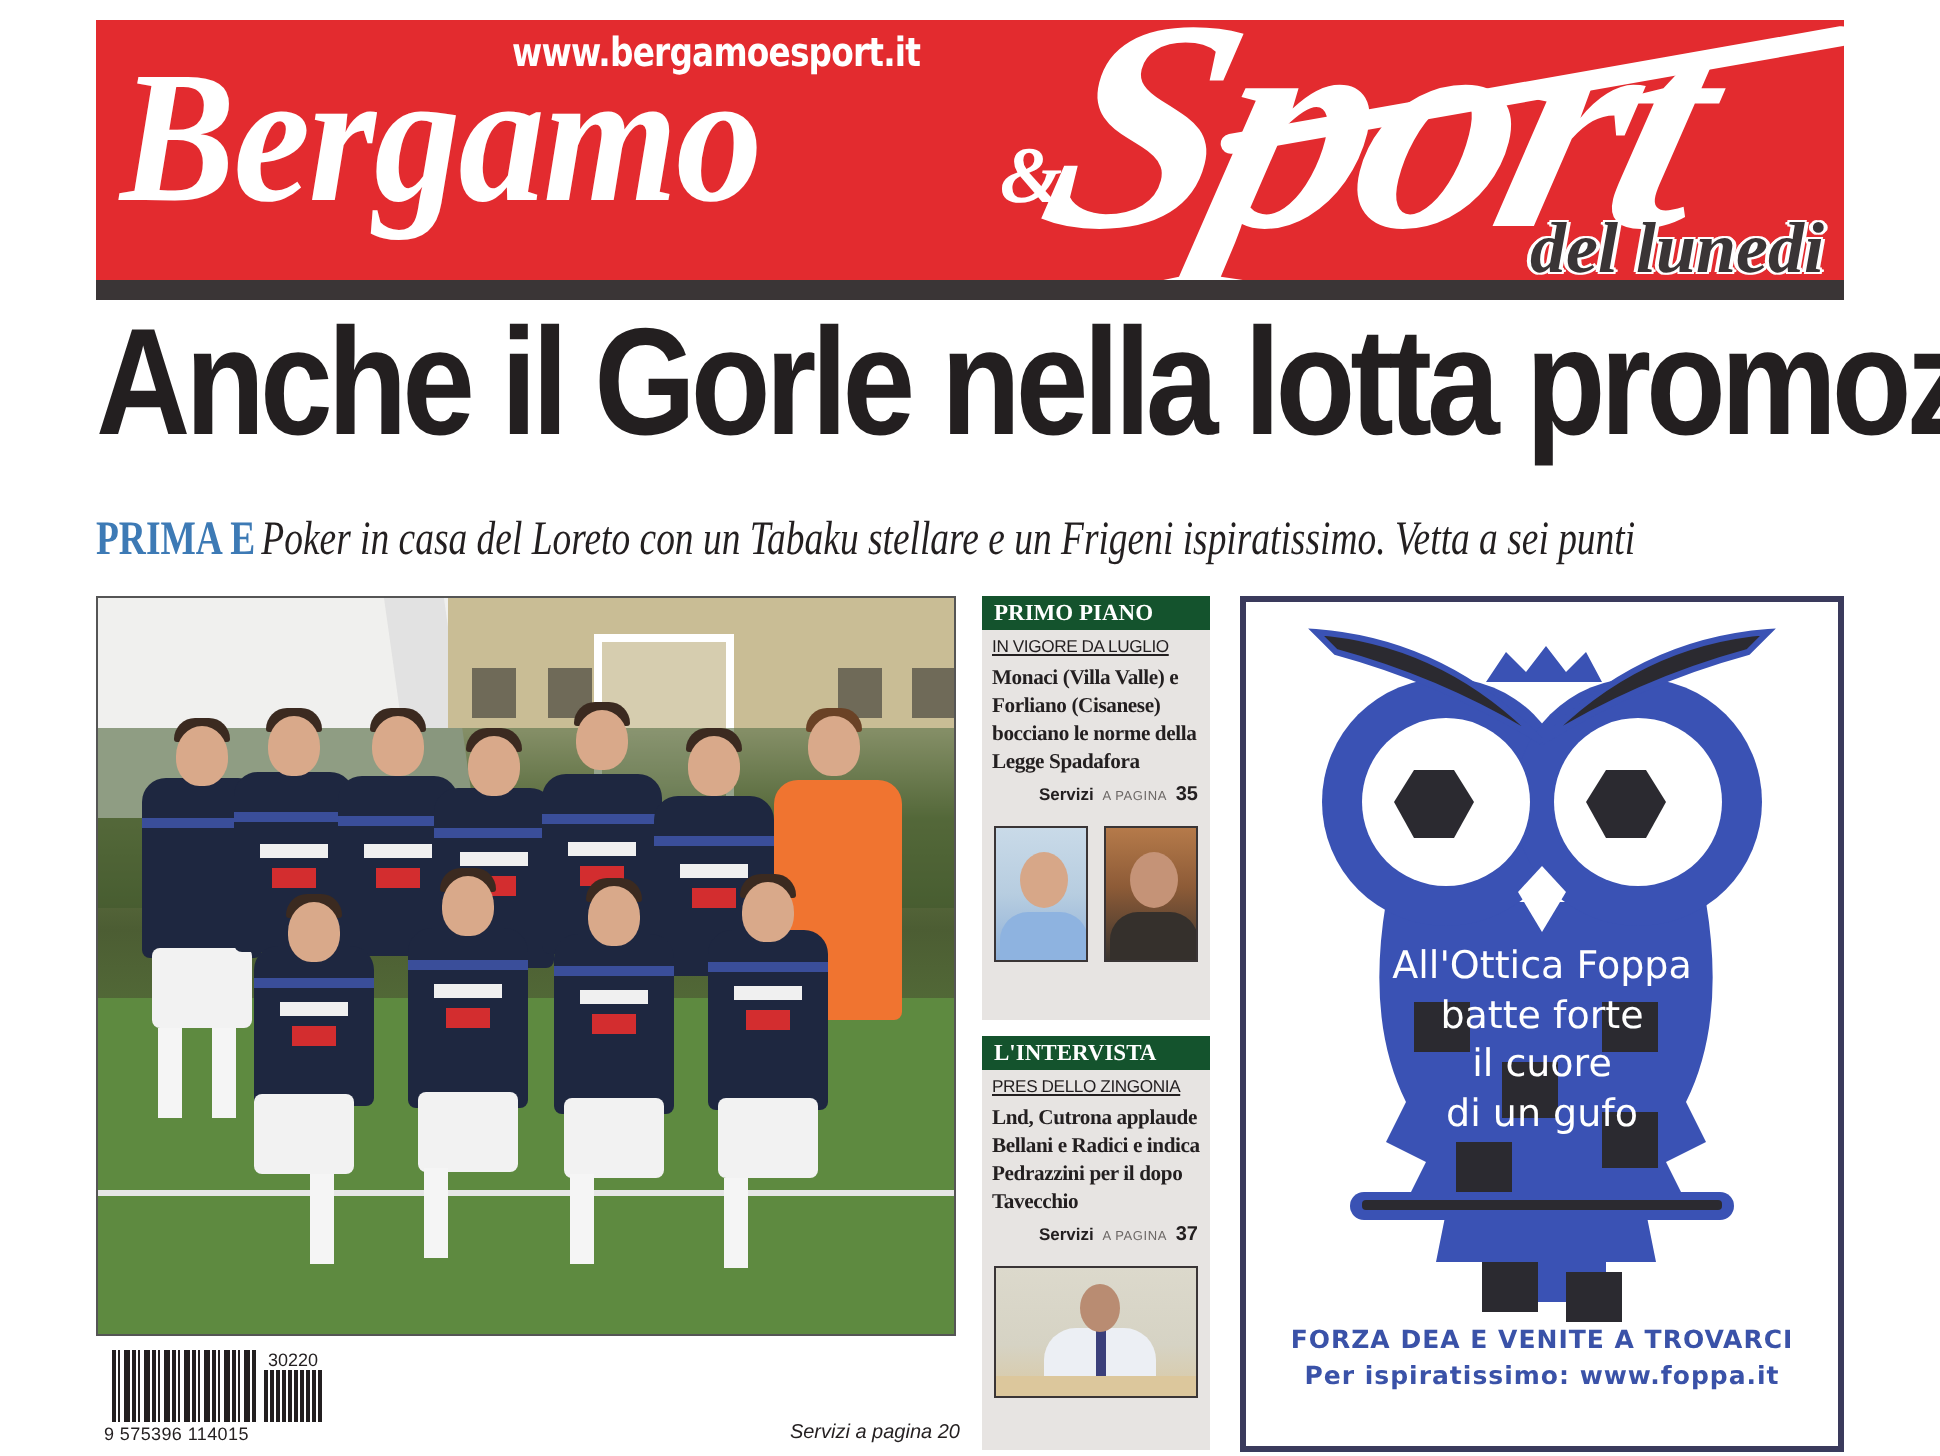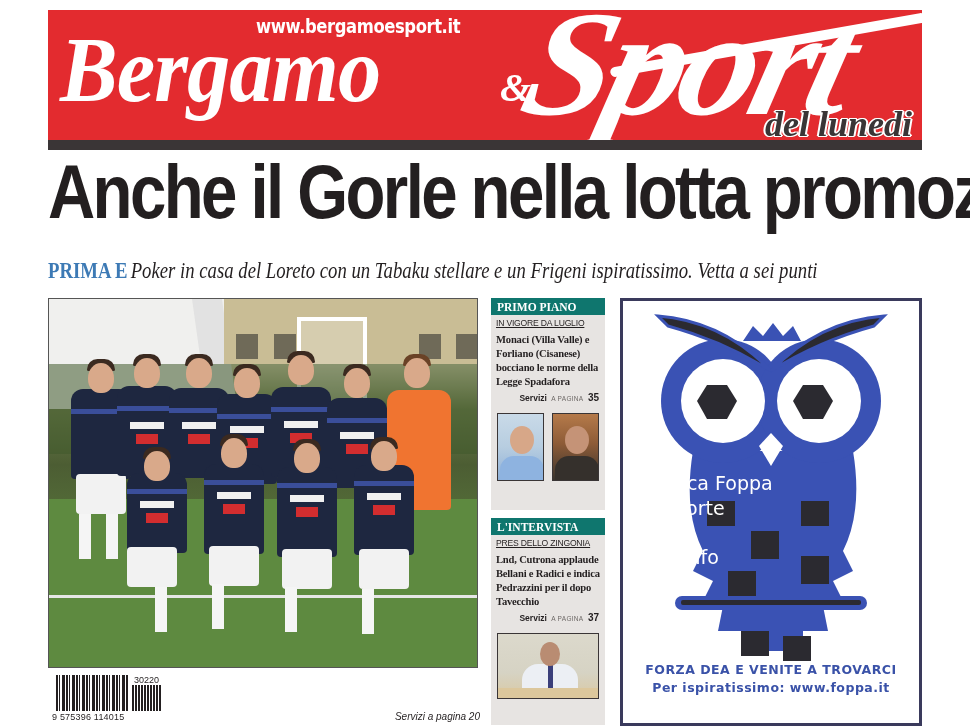--- a/index.html
+++ b/index.html
@@ -99,21 +99,21 @@
   .caption {
     position: absolute; left: 175px; top: 683px; width: 305px;
     font-family: "Liberation Sans", sans-serif; font-weight: bold; font-size: 9.6px;
     line-height: 12px; color: #1f7bbf;
   }
   .caption .more { position: absolute; right: 0; bottom: 0; font-style: italic; font-weight: normal; color: #231f20; font-size: 10px; }
 
   
   .sidebox { position: absolute; left: 491px; width: 114px; background: #e7e4e2; }
   .sidebox .label {
-    background: #0f766e; color: #ffffff; font-family: "Liberation Serif", serif; font-weight: bold;
+    background: #14532d; color: #ffffff; font-family: "Liberation Serif", serif; font-weight: bold;
     font-size: 11.5px; padding: 2px 6px; height: 17px; line-height: 14px;
   }
   .sidebox .subtag {
     font-family: "Liberation Sans", sans-serif; font-size: 8.6px; color: #231f20;
     text-decoration: underline; padding: 3px 5px 2px; letter-spacing: -0.2px;
   }
   .sidebox .title {
     font-family: "Liberation Serif", serif; font-weight: bold; font-size: 10.6px;
     line-height: 14px; color: #231f20; padding: 3px 5px 0; letter-spacing: -0.2px;
   }
@@ -136,21 +136,21 @@
   .bigpic .tie { position: absolute; left: 50px; top: 31px; width: 5px; height: 24px; background: #3b3f7a; }
   .bigpic .desk { position: absolute; left: 0; top: 54px; width: 100%; height: 12px; background: #dcc79c; }
 
   
   .ad {
     position: absolute; left: 620px; top: 298px; width: 302px; height: 428px;
     border: 3px solid #3a3a5c; background: #ffffff; overflow: hidden;
   }
   .ad svg { position: absolute; left: 0; top: 0; }
   .ad .slogan {
-    position: absolute; left: 0; top: 170px; width: 100%; 
+    position: absolute; left: 0; top: 170px; width: 100%; text-align: center;
     font-family: "DejaVu Sans", sans-serif; font-size: 19px; line-height: 24.5px; color: #ffffff;
   }
   .ad .footer {
     position: absolute; left: 0; top: 360px; width: 100%; text-align: center;
     font-family: "DejaVu Sans", sans-serif; font-weight: bold; color: #3a52a8;
     font-size: 12.5px; line-height: 18px; letter-spacing: 0.5px;
   }
 </style>
 </head>
 <body>

